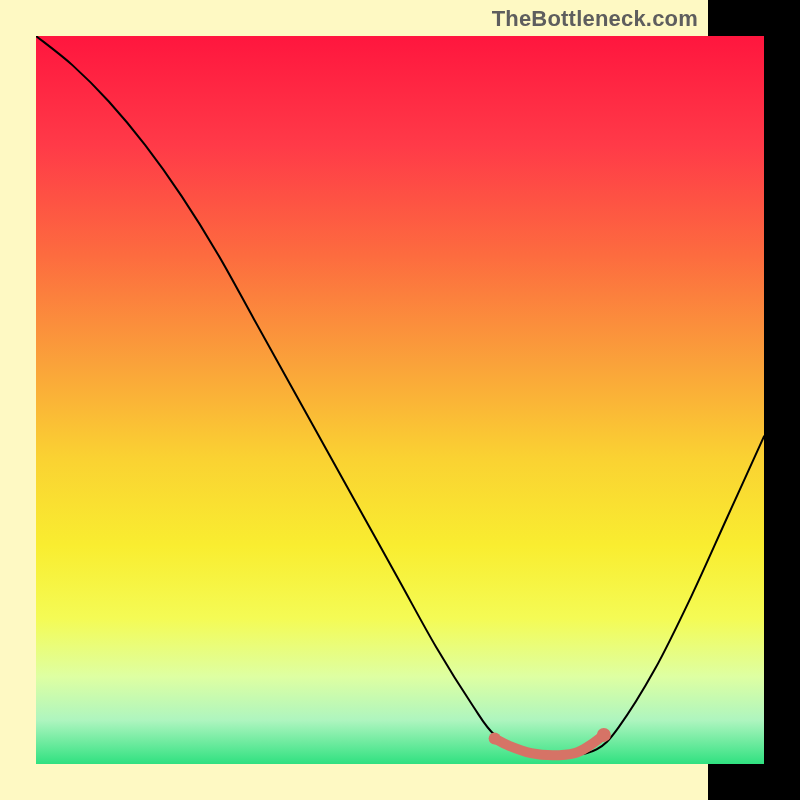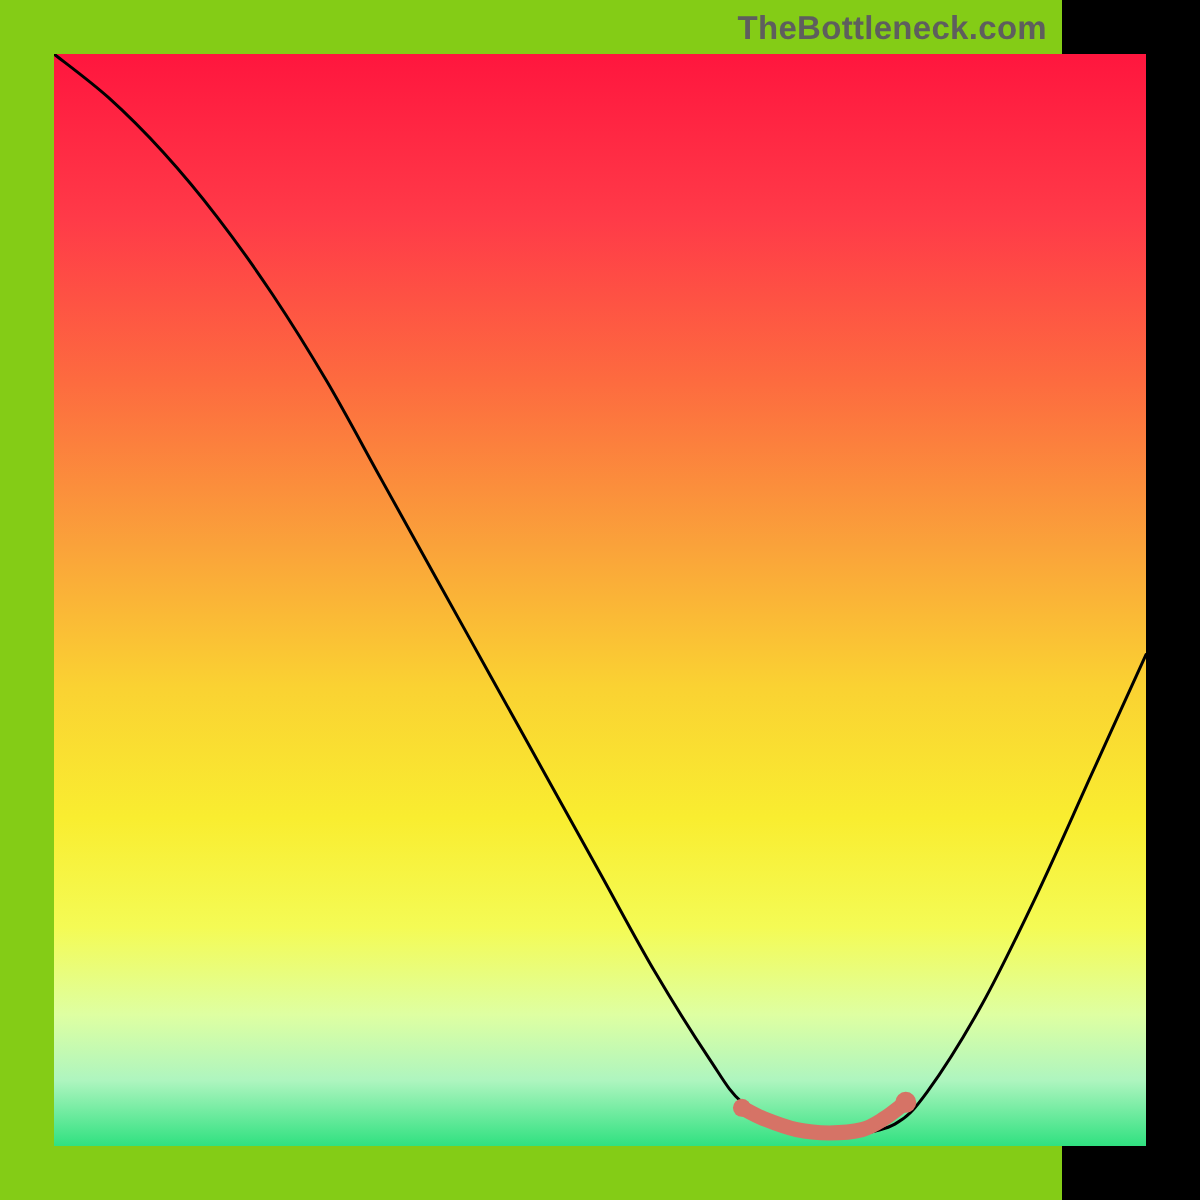--- a/index.html
+++ b/index.html
@@ -1,21 +1,21 @@
 <!DOCTYPE html>
 <html><head>
 <meta charset="utf-8">
 <style>
   * { margin: 0; padding: 0; box-sizing: border-box; }
   html, body { width: 800px; height: 800px; overflow: hidden; background: #000; }
   .container {
     position: relative;
     width: 708px;
     height: 800px;
-    background: #84cc16;
+    background: #fef9c3;
   }
   .watermark {
     position: absolute;
     top: 6px;
     right: 10px;
     font-family: Arial, sans-serif;
     font-size: 22px;
     font-weight: bold;
     color: #5e5e5e;
     letter-spacing: 0.2px;

